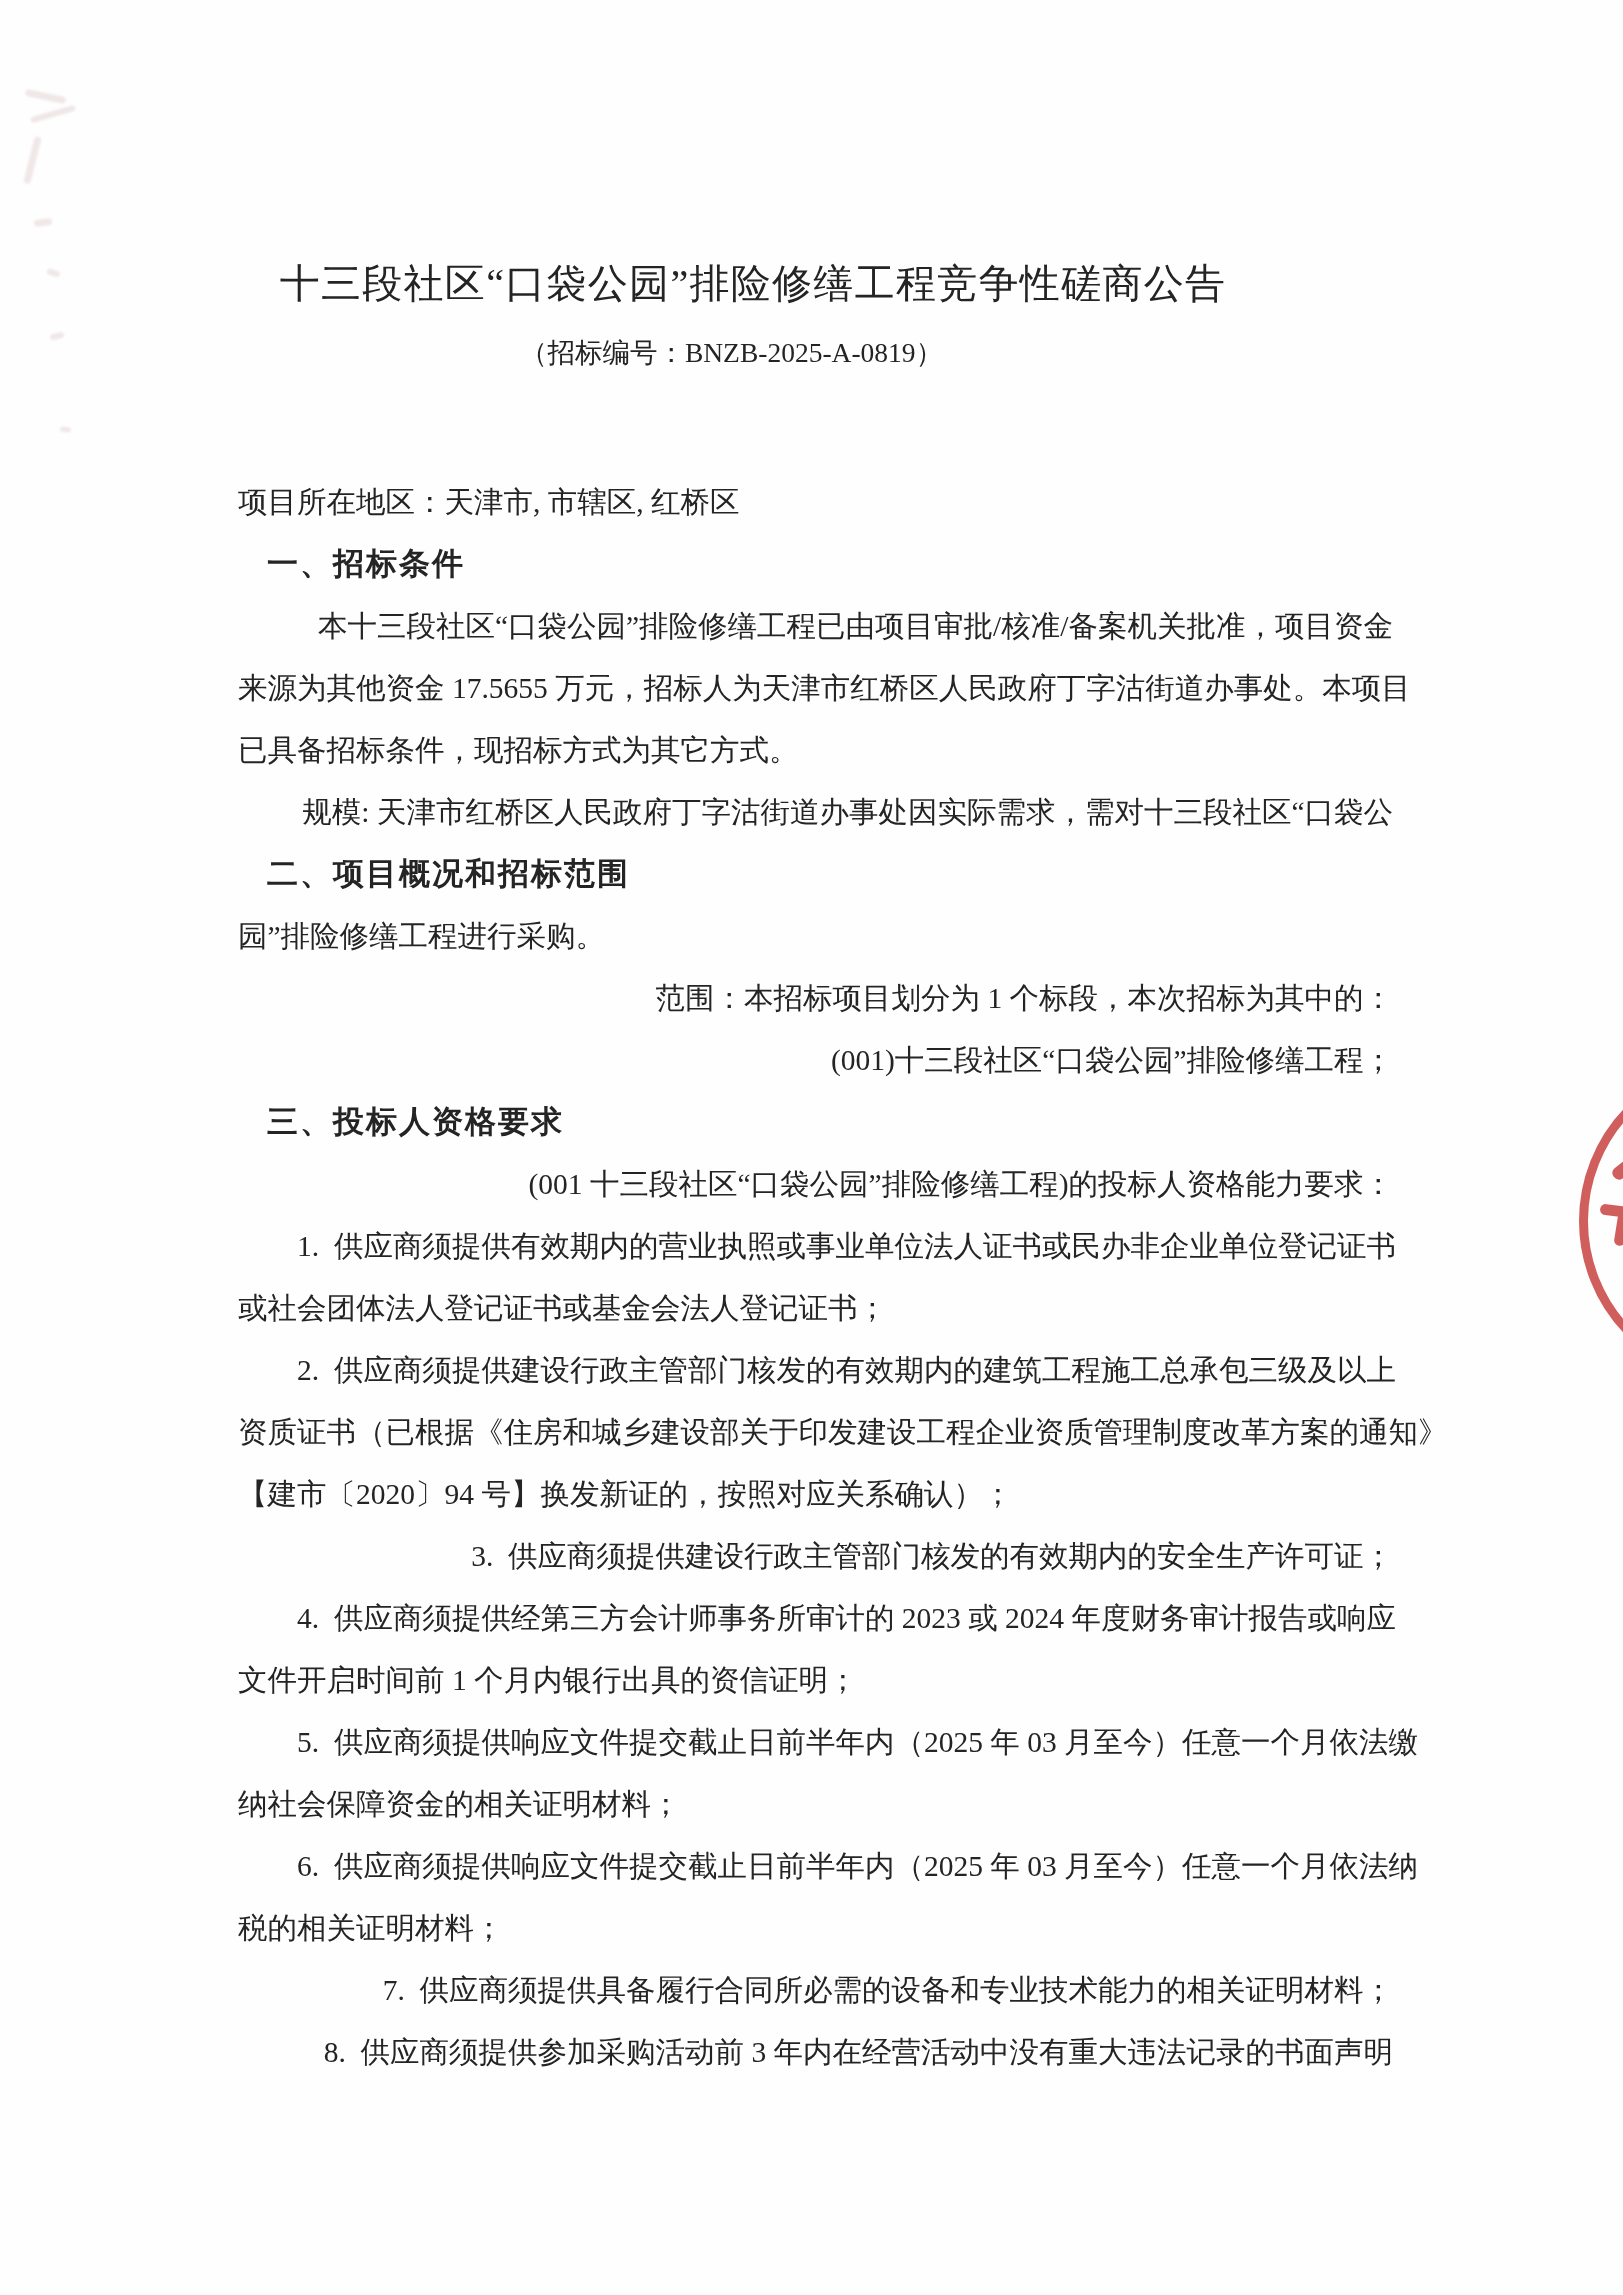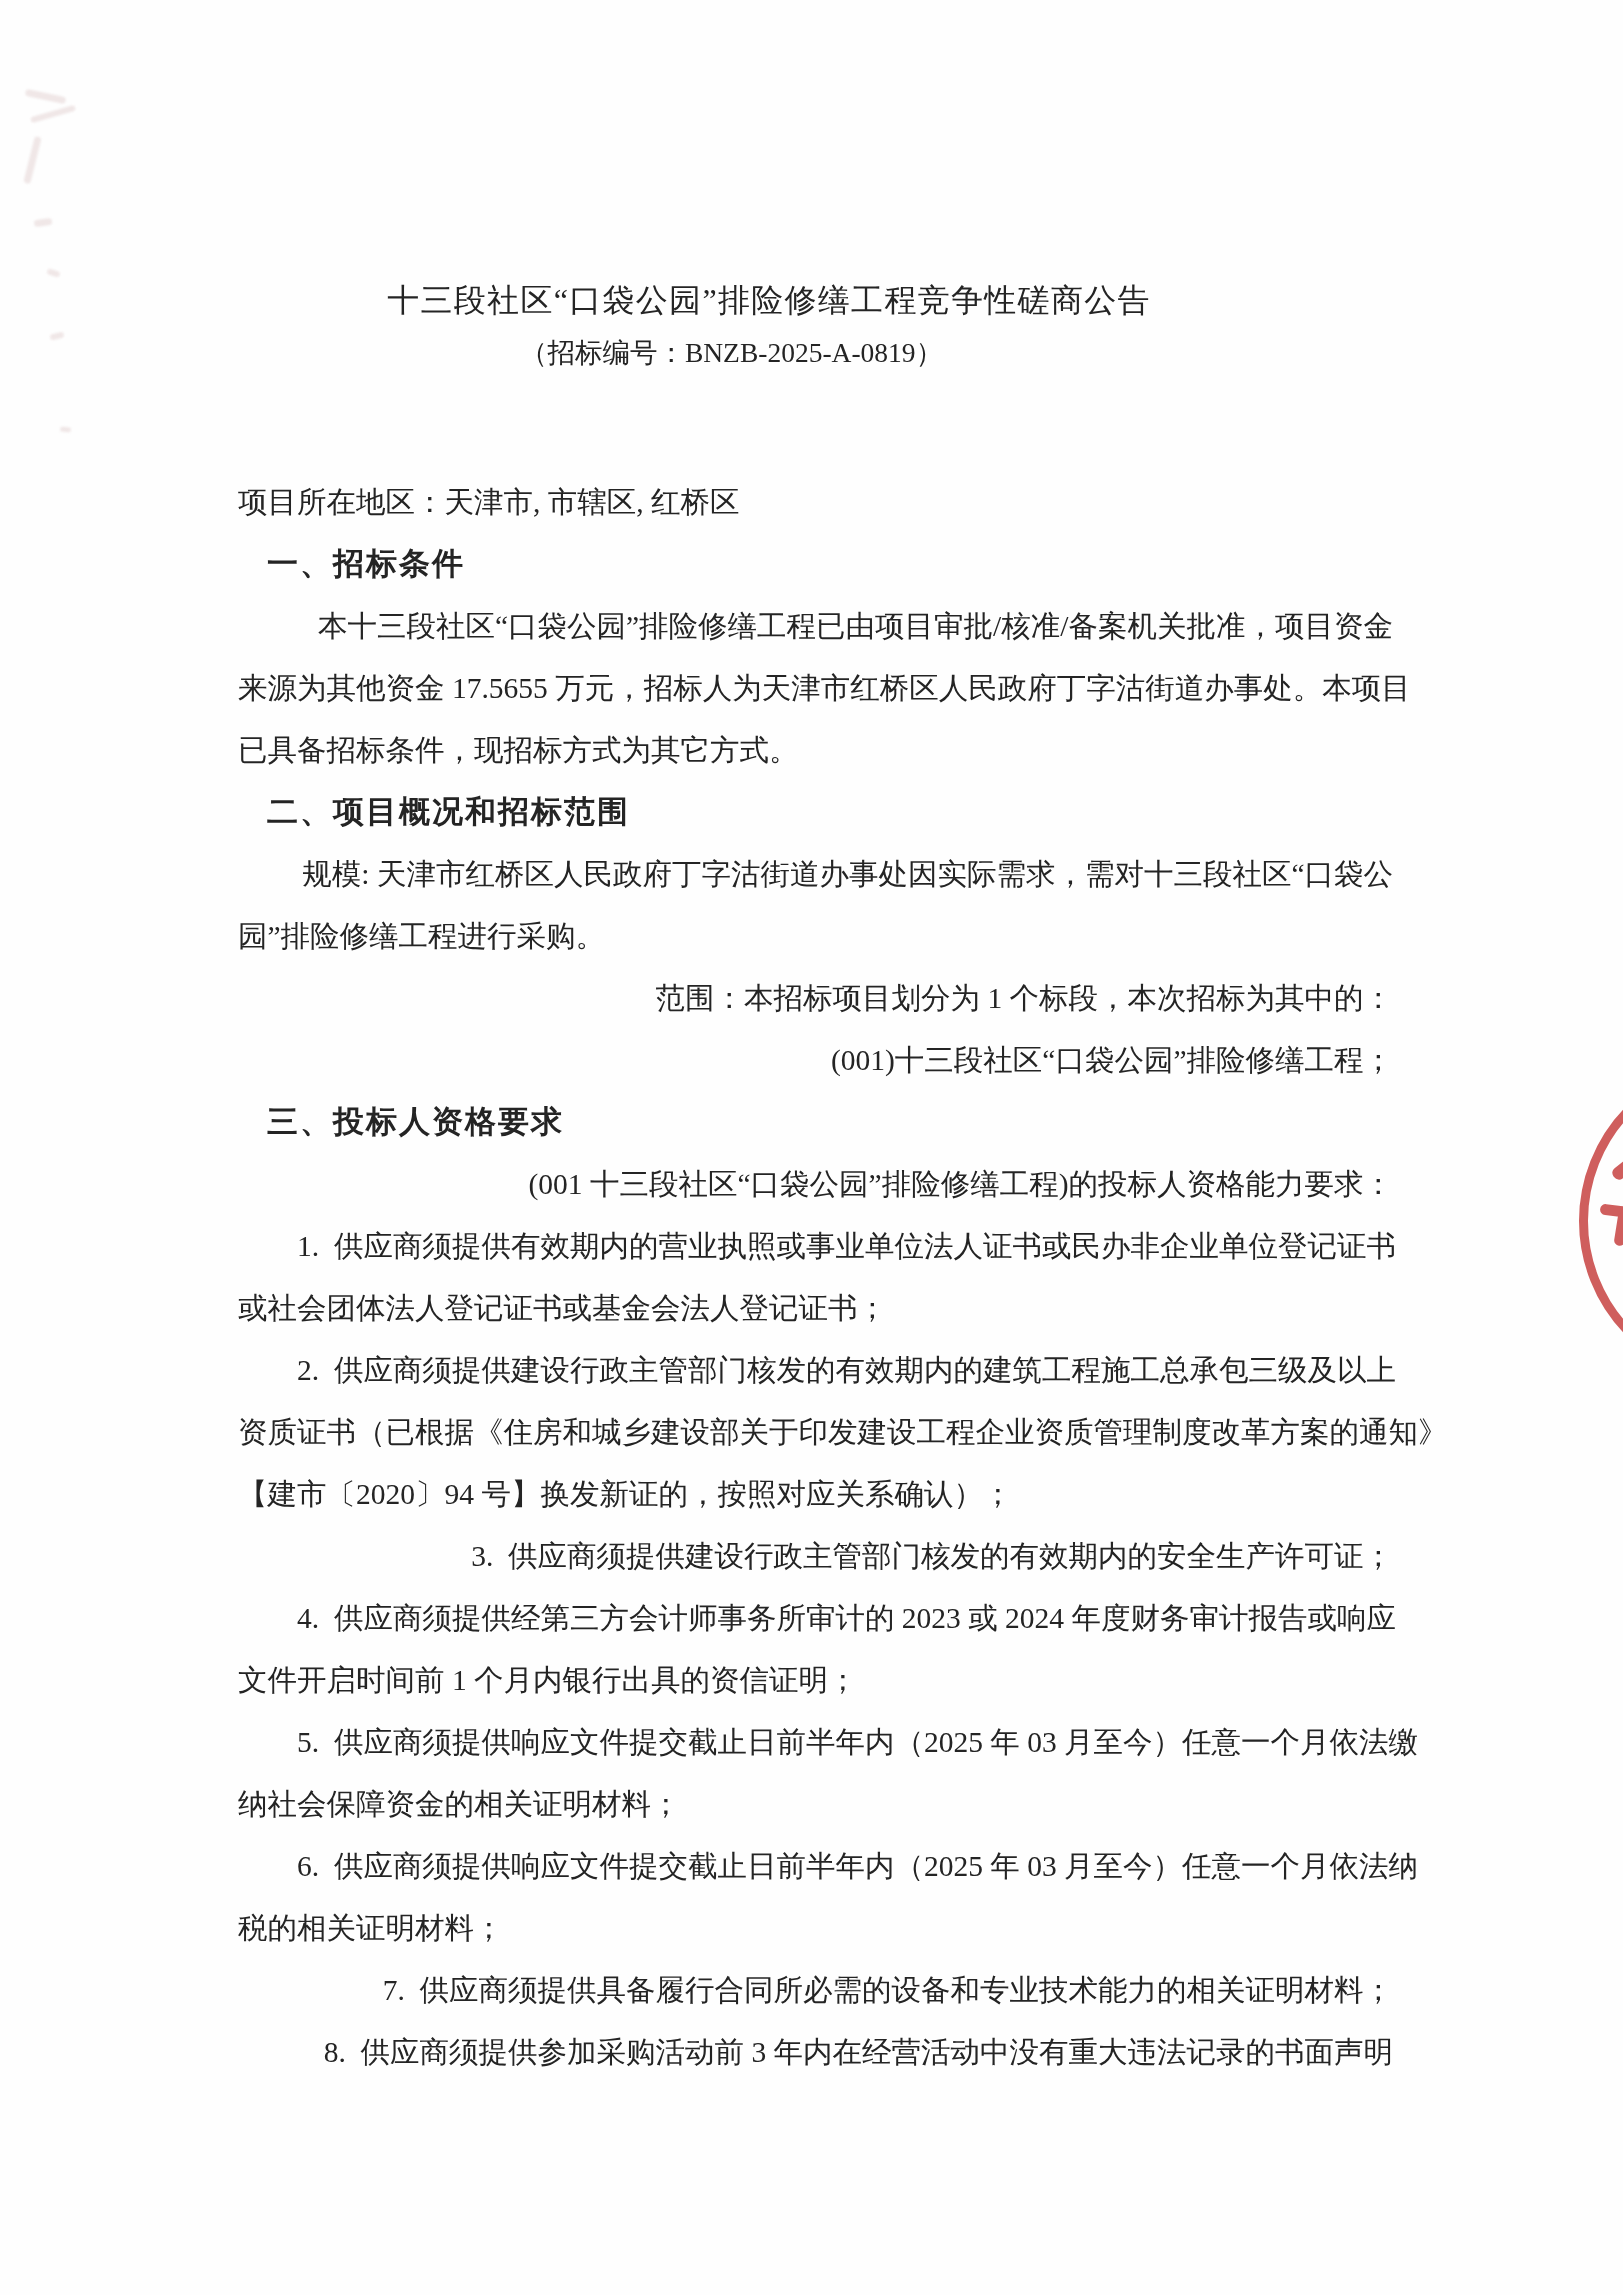--- a/index.html
+++ b/index.html
@@ -14,23 +14,23 @@
     background: #fefefe;
     overflow: hidden;
     font-family: "Liberation Serif", "DejaVu Serif", serif;
     color: #242424;
   }
   .doc-title {
     position: absolute;
     left: 0;
     top: 263px;
     width: 1506px;
-    margin: 16px;
+    margin: 0;
     text-align: center;
-    font-size: 32px;
+    font-size: 40px;
     font-weight: 400;
     line-height: 42px;
     letter-spacing: 1.3px;
     white-space: pre;
   }
   .doc-subtitle {
     position: absolute;
     left: 0;
     top: 333px;
     width: 1463px;
@@ -125,22 +125,22 @@
   <h1 class="doc-title">十三段社区“口袋公园”排险修缮工程竞争性磋商公告</h1>
 
   <div class="doc-subtitle">（招标编号：BNZB-2025-A-0819）</div>
 
   <div class="doc-body">
       <div class="line plain">项目所在地区：天津市, 市辖区, 红桥区</div>
       <div class="line heading">一、招标条件</div>
       <div class="line indent">本十三段社区“口袋公园”排险修缮工程已由项目审批/核准/备案机关批准，项目资金</div>
       <div class="line plain">来源为其他资金 17.5655 万元，招标人为天津市红桥区人民政府丁字沽街道办事处。本项目</div>
       <div class="line plain">已具备招标条件，现招标方式为其它方式。</div>
+      <div class="line indent">规模: 天津市红桥区人民政府丁字沽街道办事处因实际需求，需对十三段社区“口袋公</div>
       <div class="line heading">二、项目概况和招标范围</div>
-      <div class="line indent">规模: 天津市红桥区人民政府丁字沽街道办事处因实际需求，需对十三段社区“口袋公</div>
       <div class="line plain">园”排险修缮工程进行采购。</div>
       <div class="line indent">范围：本招标项目划分为 1 个标段，本次招标为其中的：</div>
       <div class="line indent">(001)十三段社区“口袋公园”排险修缮工程；</div>
       <div class="line heading">三、投标人资格要求</div>
       <div class="line indent">(001 十三段社区“口袋公园”排险修缮工程)的投标人资格能力要求：</div>
       <div class="line indent">1.  供应商须提供有效期内的营业执照或事业单位法人证书或民办非企业单位登记证书</div>
       <div class="line plain">或社会团体法人登记证书或基金会法人登记证书；</div>
       <div class="line indent">2.  供应商须提供建设行政主管部门核发的有效期内的建筑工程施工总承包三级及以上</div>
       <div class="line plain">资质证书（已根据《住房和城乡建设部关于印发建设工程企业资质管理制度改革方案的通知》</div>
       <div class="line plain">【建市〔2020〕94 号】换发新证的，按照对应关系确认）；</div>

